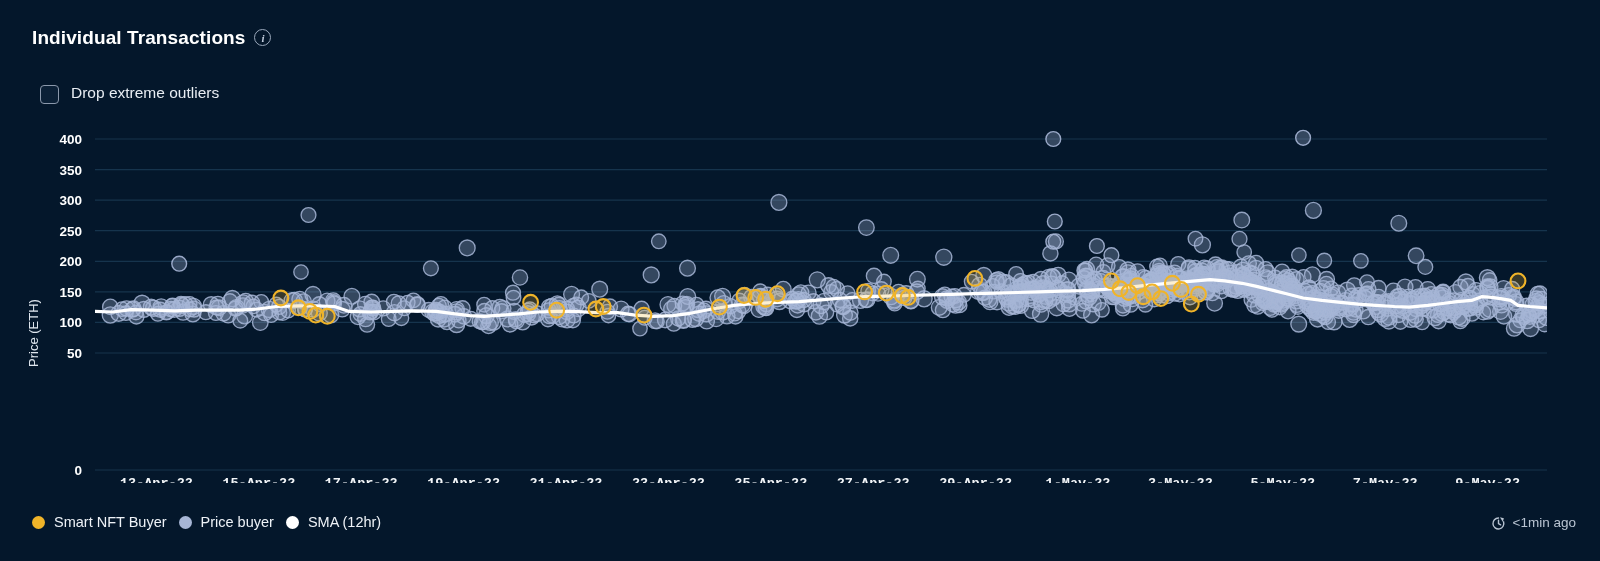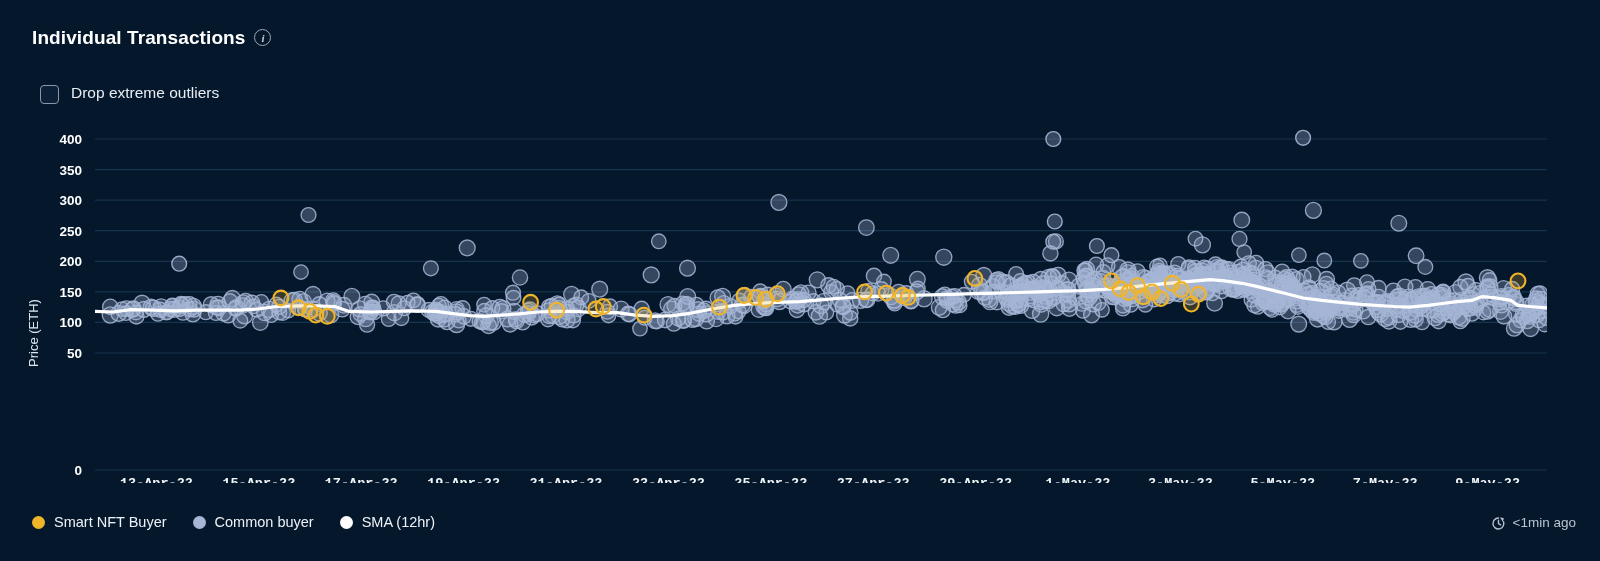--- a/index.html
+++ b/index.html
@@ -102,21 +102,21 @@
     font-weight: bold;
   }
 
   
   .legend {
     position: absolute;
     left: 32px;
     top: 515px;
     display: flex;
     align-items: center;
-    gap: 26px;
+    gap: 12px;
   }
   .legend-item {
     display: flex;
     align-items: center;
     gap: 9px;
     cursor: pointer;
   }
   .legend-swatch {
     width: 13px;
     height: 13px;
@@ -1242,21 +1242,21 @@
     </svg>
   </div>
 
   <div class="legend" id="legend">
       <div class="legend-item">
         <span class="legend-swatch" style="background: rgb(240, 180, 41);"></span>
         <span class="legend-text">Smart NFT Buyer</span>
       </div>
       <div class="legend-item">
         <span class="legend-swatch" style="background: rgb(167, 182, 214);"></span>
-        <span class="legend-text">Common buyer</span>
+        <span class="legend-text">Price buyer</span>
       </div>
       <div class="legend-item">
         <span class="legend-swatch" style="background: rgb(255, 255, 255);"></span>
         <span class="legend-text">SMA (12hr)</span>
       </div>
     </div>
 
   <div class="refresh">
     <svg class="refresh-icon" width="15" height="15" viewBox="0 0 16 16">
       <path d="M8 2.2 A5.8 5.8 0 1 0 13.4 6.2" fill="none" stroke="#b9c4d2" stroke-width="1.5" stroke-linecap="round"></path>

